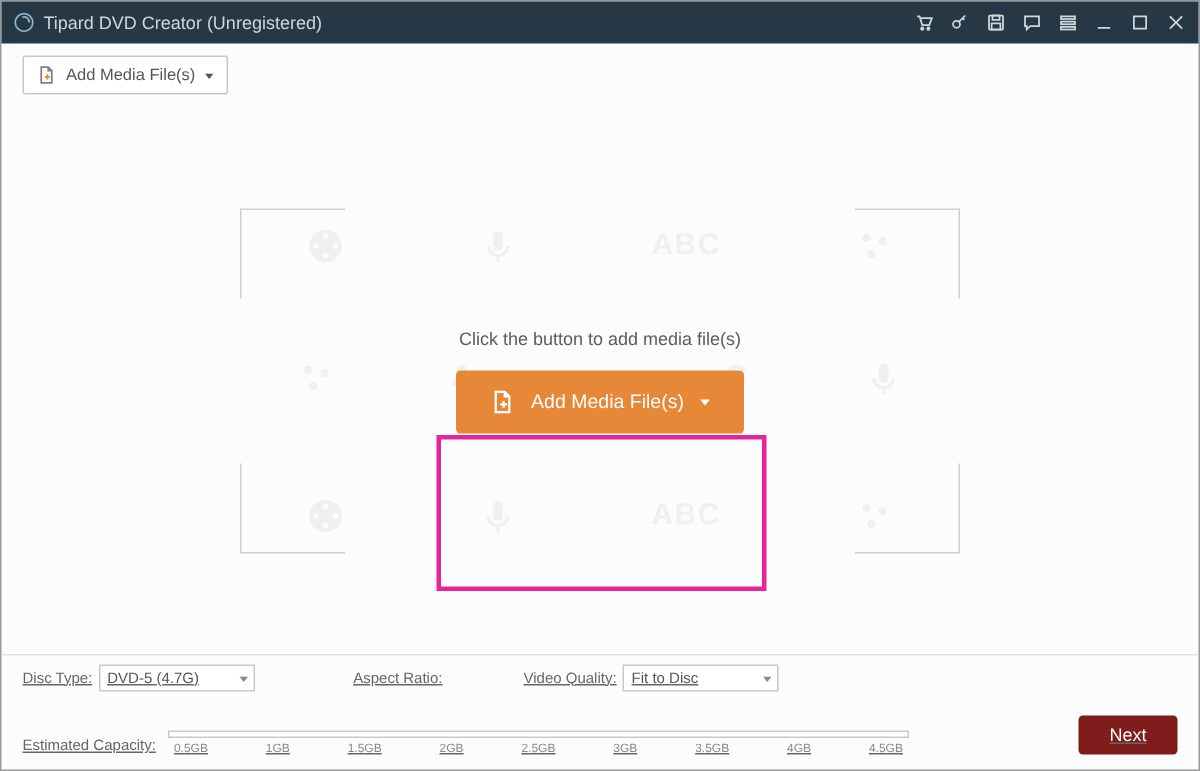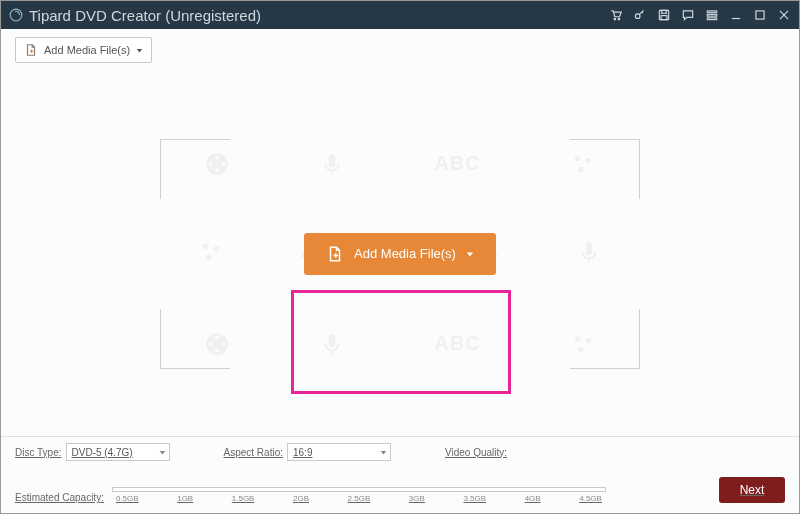--- a/index.html
+++ b/index.html
@@ -1,18 +1,18 @@
 <!DOCTYPE html>
 <html><head>
 <meta charset="utf-8">
 <style>
   * { box-sizing: border-box; margin: 0; padding: 0; font-family: "Segoe UI", Arial, sans-serif; }
   html, body { width: 800px; height: 514px; overflow: hidden; background: #fff; }
   .window { width: 800px; height: 514px; border: 1px solid #999; display: flex; flex-direction: column; background: #fbfcfd; }
-  .titlebar { height: 28px; background: #263846; color: #e6eef2; display: flex; align-items: center; padding: 0 6px 0 8px; font-size: 15px; }
+  .titlebar { height: 28px; background: #263846; color: #e6eef2; display: flex; align-items: center; padding: 0 6px 0 8px; font-size: 12px; }
   .titlebar .logo { width: 14px; height: 14px; margin-right: 6px; }
   .titlebar .title { flex: 0 0 auto; color: #cdd7dc; }
   .titlebar .spacer { flex: 1; }
   .titlebar .t-icon { width: 18px; height: 18px; margin-left: 6px; display: flex; align-items: center; justify-content: center; color: #cfd8dc; cursor: pointer; }
   .titlebar .t-icon svg { width: 14px; height: 14px; }
   .toolbar { padding: 8px 14px; }
   .btn { display: inline-flex; align-items: center; height: 26px; border: 1px solid #c8c8c8; background: #fff; border-radius: 2px; font-size: 11px; color: #555; padding: 0 8px; cursor: pointer; gap: 6px; }
   .btn .file-icon { width: 14px; height: 14px; }
   .btn .caret { width: 7px; height: 7px; }
   .main { flex: 1; display: flex; align-items: center; justify-content: center; position: relative; }
@@ -28,21 +28,21 @@
   .bg-row svg { width: 26px; height: 26px; }
   .drop-center { position: relative; text-align: center; }
   .drop-center .hint { font-size: 12px; color: #5c5c5c; margin-bottom: 14px; }
   .big-btn { display: inline-flex; align-items: center; justify-content: center; gap: 10px; background: #e78838; color: #fff; border: none; border-radius: 3px; height: 42px; padding: 0 22px; font-size: 13px; cursor: pointer; }
   .big-btn .file-icon { width: 18px; height: 18px; }
   .big-btn .caret { width: 8px; height: 8px; }
   .highlight-box { position: absolute; border: 3px solid #e72598; pointer-events: none; }
   .footer { border-top: 1px solid #e0e0e0; padding: 6px 14px 10px 14px; display: flex; flex-direction: column; gap: 6px; font-size: 10px; color: #666; text-decoration: underline; }
   .footer-row1 { display: flex; align-items: center; gap: 6px; }
   .fgroup { display: flex; align-items: center; gap: 4px; }
-  .fgroup.ar { margin-left: 48px; justify-content: flex-end; }
+  .fgroup.ar { margin-left: 60px; justify-content: flex-end; }
   .fgroup.vq { margin-left: 48px; }
   .combo { display: flex; align-items: center; justify-content: space-between; height: 18px; border: 1px solid #c9c9c9; background: #fff; font-size: 10px; color: #555; padding: 0 3px 0 5px; cursor: pointer; gap: 23px; }
   .combo .caret { width: 7px; height: 7px; }
   .footer-row2 { display: flex; align-items: flex-end; gap: 8px; }
   .gauge-wrap { flex: 0 0 auto; width: 494px; position: relative; margin-top: 20px; }
   .gauge { height: 5px; border: 1px solid #c9c9c9; background: #fff; }
   .ticks { display: flex; justify-content: space-between; font-size: 8px; color: #888; margin-top: 2px; padding: 0 4px; }
   .next-btn { margin-left: auto; width: 66px; height: 26px; background: #7f1d1d; border: none; border-radius: 3px; color: #fff; font-size: 12px; cursor: pointer; }
   .caret-shape { fill: currentColor; }
 </style>
@@ -178,20 +178,21 @@
           <span>ABC</span>
           <svg viewBox="0 0 24 24" fill="currentColor">
               <circle cx="7" cy="7" r="2.5"></circle>
               <circle cx="17" cy="9" r="2.5"></circle>
               <circle cx="10" cy="17" r="2.5"></circle>
             </svg>
         </div>
       </div>
 
       <div class="drop-center">
+        <div class="hint">Click the button to add media file(s)</div>
         <button class="big-btn">
           <svg class="file-icon" viewBox="0 0 24 24" fill="none" stroke="#fff" stroke-width="2">
               <path d="M6 3h8l4 4v14H6z"></path>
               <path d="M14 3v4h4"></path>
               <path d="M10 14h6M13 11v6"></path>
             </svg>
           <span>Add Media File(s)</span>
           <svg class="caret" viewBox="0 0 10 10">
               <polygon points="1,3 9,3 5,8" fill="#fff"></polygon>
             </svg>
@@ -207,29 +208,29 @@
         <span>Disc Type:</span>
         <div class="combo" style="width:104px">
           <span>DVD-5 (4.7G)</span>
           <svg class="caret" viewBox="0 0 10 10">
               <polygon points="1,3 9,3 5,8" fill="#888"></polygon>
             </svg>
         </div>
       </div>
       <div class="fgroup ar">
         <span>Aspect Ratio:</span>
+      </div>
+      <div class="fgroup vq">
+        <span>Video Quality:</span>
         <div class="combo" style="width:104px">
-          <span>16:9</span>
+          <span>Fit to Disc</span>
           <svg class="caret" viewBox="0 0 10 10">
               <polygon points="1,3 9,3 5,8" fill="#888"></polygon>
             </svg>
         </div>
-      </div>
-      <div class="fgroup vq">
-        <span>Video Quality:</span>
       </div>
     </div>
     <div class="footer-row2">
       <span>Estimated Capacity:</span>
       <div class="gauge-wrap">
         <div class="gauge"></div>
         <div class="ticks" id="ticks">
             <span>0.5GB</span>
             <span>1GB</span>
             <span>1.5GB</span>

